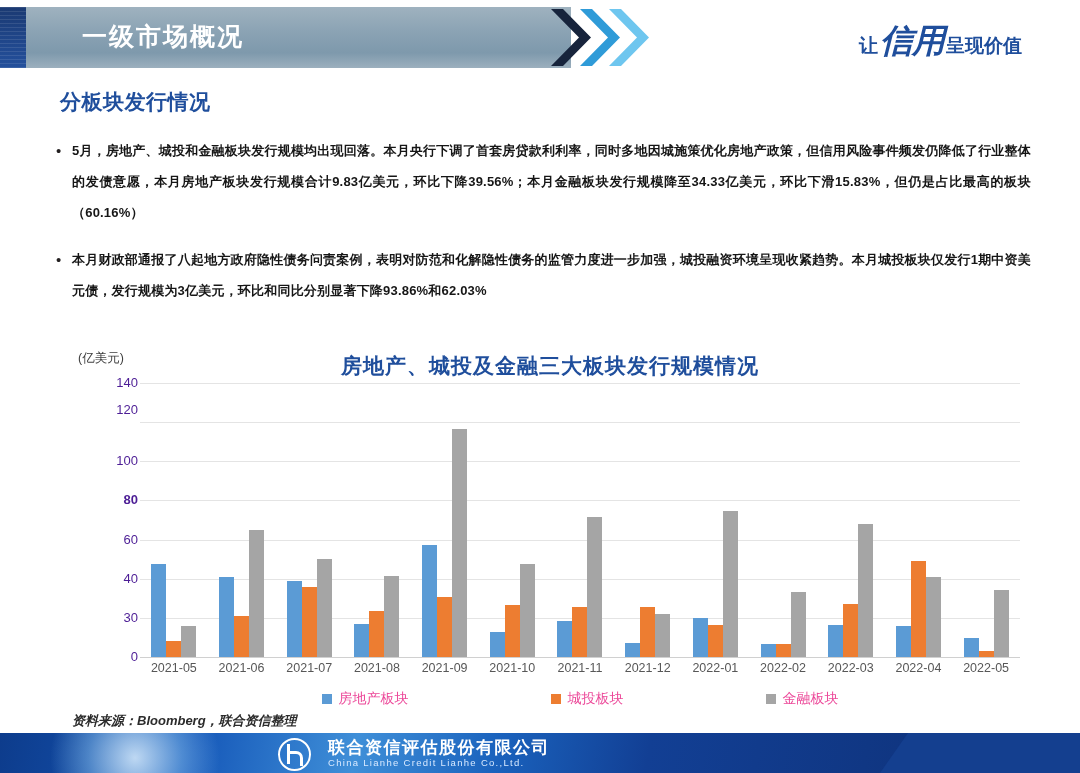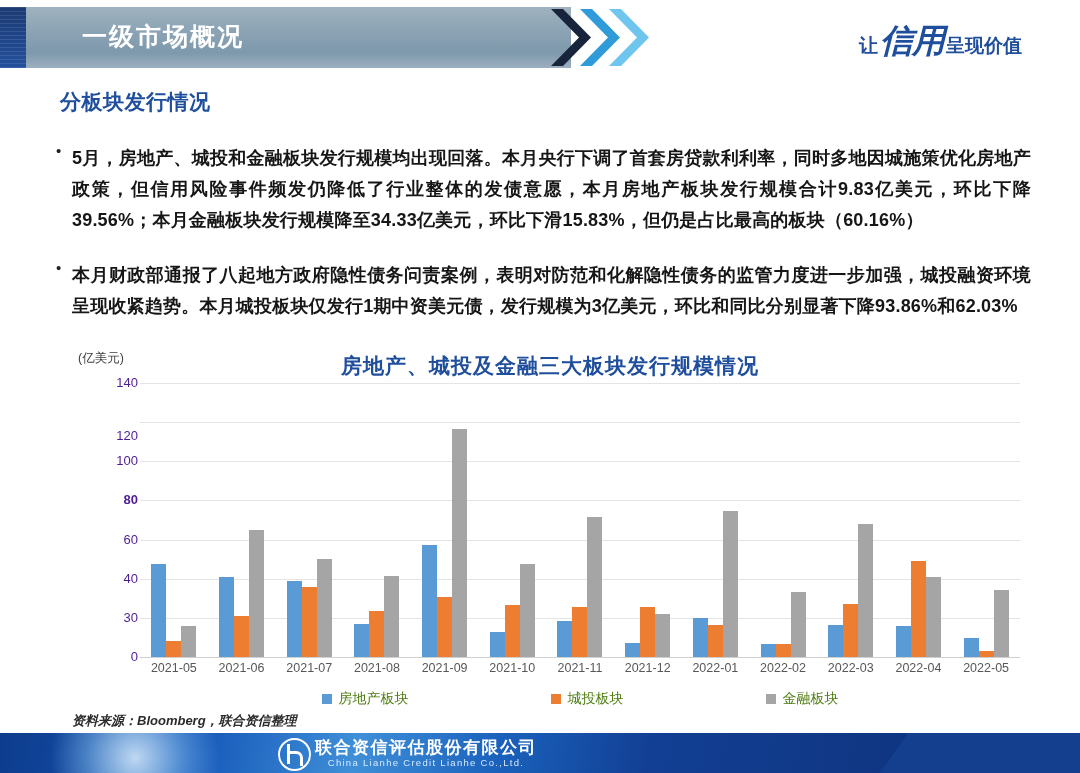--- a/index.html
+++ b/index.html
@@ -102,27 +102,26 @@
   .bullet-dot {
     width: 16px;
     flex: 0 0 16px;
     font-size: 15px;
     line-height: 31px;
     color: #231f20;
     text-align: left;
   }
   .bullet-text {
     flex: 1;
-    font-size: 18px;
+    font-size: 13px;
     line-height: 31px;
     font-weight: bold;
     color: #161616;
     text-align: justify;
     letter-spacing: 0.2px;
-    margin-top: 8px;
   }
 
   
   .chart-area {
     position: absolute;
     left: 70px; top: 348px;
     width: 960px; height: 365px;
   }
   .chart-unit {
     position: absolute;
@@ -208,21 +207,21 @@
     width: 880px;
     display: flex;
     justify-content: center;
     gap: 142px;
   }
   .legend-item {
     display: flex;
     align-items: center;
     gap: 7px;
     font-size: 14px;
-    color: #4d7c0f;
+    color: #ec4899;
   }
   .swatch { width: 10px; height: 10px; display:inline-block; }
   .swatch.s0 { background: #5b9bd5; }
   .swatch.s1 { background: #ed7d31; }
   .swatch.s2 { background: #a5a5a5; }
 
   
   .source-note {
     position: absolute;
     left: 72px; top: 712px;
@@ -256,22 +255,21 @@
     right: 0; top: 0;
     width: 200px; height: 40px;
     background: #143f8f;
     clip-path: polygon(28px 0, 200px 0, 200px 40px, 0px 40px);
   }
   .footer-logo {
     position: absolute;
     left: 278px; top: 5px;
     display: flex;
     align-items: center;
-    gap: 4px;
-    text-align: center;
+    gap: 17px;
   }
   .footer-mark {
     width: 29px; height: 29px;
     border-radius: 50%;
     border: 2px solid #ffffff;
     position: relative;
     flex: 0 0 29px;
   }
   .footer-mark::before {
     content: "";
@@ -350,21 +348,21 @@
 
 <div class="chart-area">
   <div class="chart-unit">(亿美元)</div>
   <div class="chart-title">房地产、城投及金融三大板块发行规模情况</div>
 
   <div class="plot">
     <div id="gridlines">
         <div class="gridline" style="top: 0px;"></div>
         <div class="ylabel" style="top: 0px;">140</div>
         <div class="gridline" style="top: 39.1429px;"></div>
-        <div class="ylabel" style="top: 53px;">120</div>
+        <div class="ylabel" style="top: 27px;">120</div>
         <div class="gridline" style="top: 78.2857px;"></div>
         <div class="ylabel" style="top: 78.2857px;">100</div>
         <div class="gridline" style="top: 117.429px;"></div>
         <div class="ylabel" style="top: 117.429px; font-weight: bold;">80</div>
         <div class="gridline" style="top: 156.571px;"></div>
         <div class="ylabel" style="top: 156.571px;">60</div>
         <div class="gridline" style="top: 195.714px;"></div>
         <div class="ylabel" style="top: 195.714px;">40</div>
         <div class="gridline" style="top: 234.857px;"></div>
         <div class="ylabel" style="top: 234.857px;">30</div>

